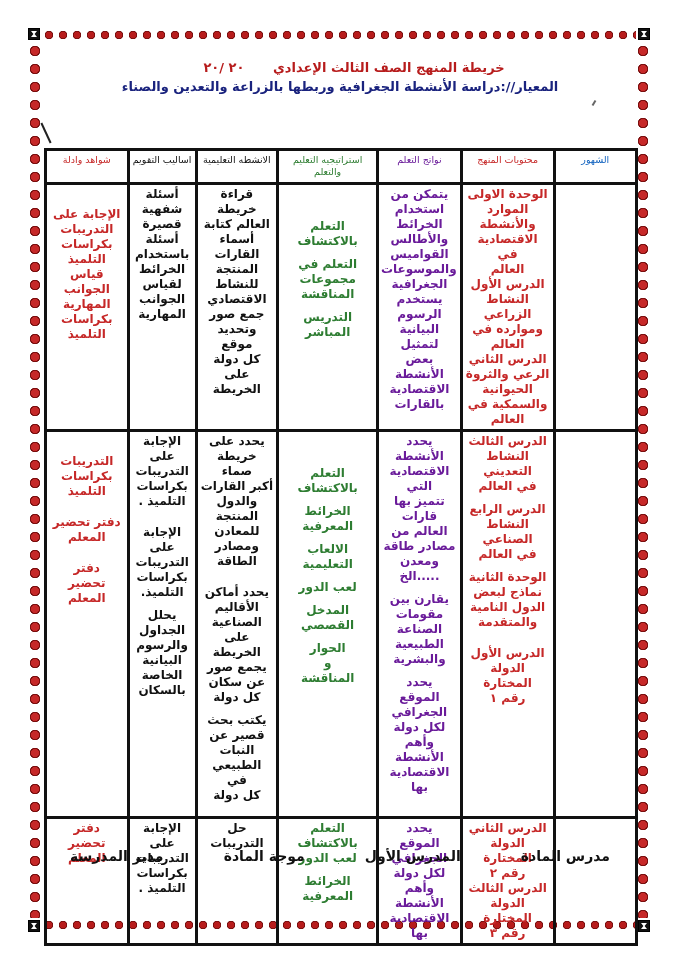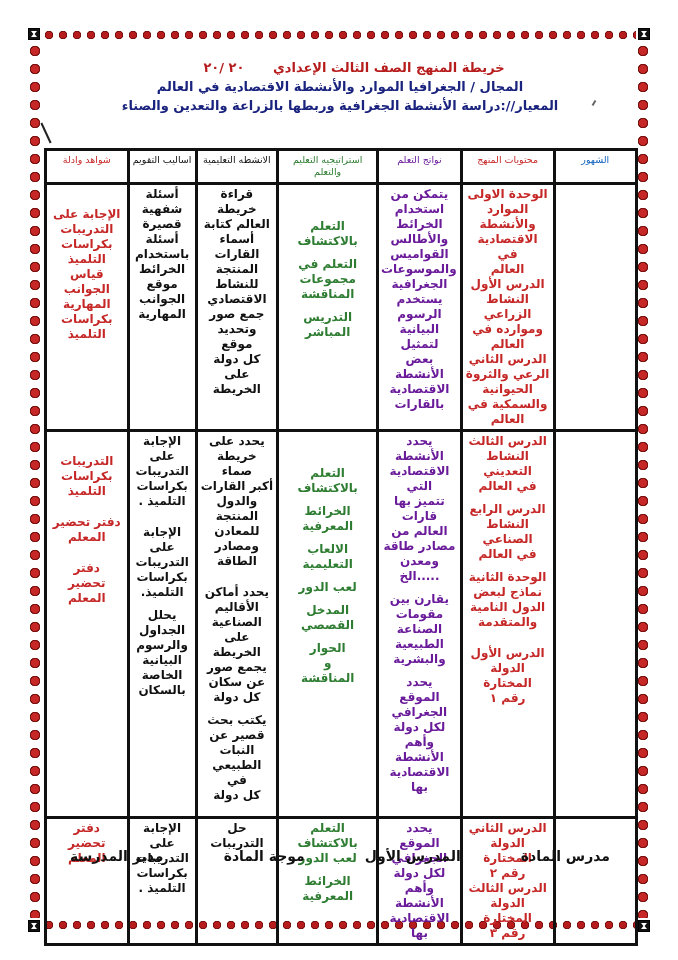--- a/index.html
+++ b/index.html
@@ -72,21 +72,20 @@
 </div>
 
 <div class="pen-mark"></div>
 <div class="tick-mark"></div>
 
 <div class="header">
   <div class="title-line l1">
     <span>خريطة المنهج   الصف الثالث الإعدادي</span>
     <span class="date">٢٠ /٢٠</span>
   </div>
-  <div class="title-line l2">المجال / الجغرافيا الموارد والأنشطة الاقتصادية في العالم</div>
   <div class="title-line l3">المعيار//:دراسة الأنشطة الجغرافية وربطها بالزراعة والتعدين والصناء</div>
 </div>
 
 <table class="plan">
   <colgroup>
     <col class="col-months">
       <col class="col-content">
       <col class="col-outcomes">
       <col class="col-strategy">
     <col class="col-activities">
@@ -154,21 +153,21 @@
           <span class="blk">وتحديد موقع</span>
           <span class="blk">كل دولة على</span>
           <span class="blk">الخريطة</span>
         </td>
       <td class="c-assessment">
           <span class="blk">أسئلة شفهية</span>
           <span class="blk">قصيرة</span>
           <span class="blk">أسئلة</span>
           <span class="blk">باستخدام</span>
           <span class="blk">الخرائط</span>
-          <span class="blk">موقع</span>
+          <span class="blk">لقياس</span>
           <span class="blk">الجوانب</span>
           <span class="blk">المهارية</span>
         </td>
       <td class="c-evidence evidence-cell">
           <span class="blk">الإجابة على</span>
           <span class="blk">التدريبات</span>
           <span class="blk">بكراسات</span>
           <span class="blk">التلميذ</span>
           <span class="blk">قياس الجوانب</span>
           <span class="blk">المهارية</span>

